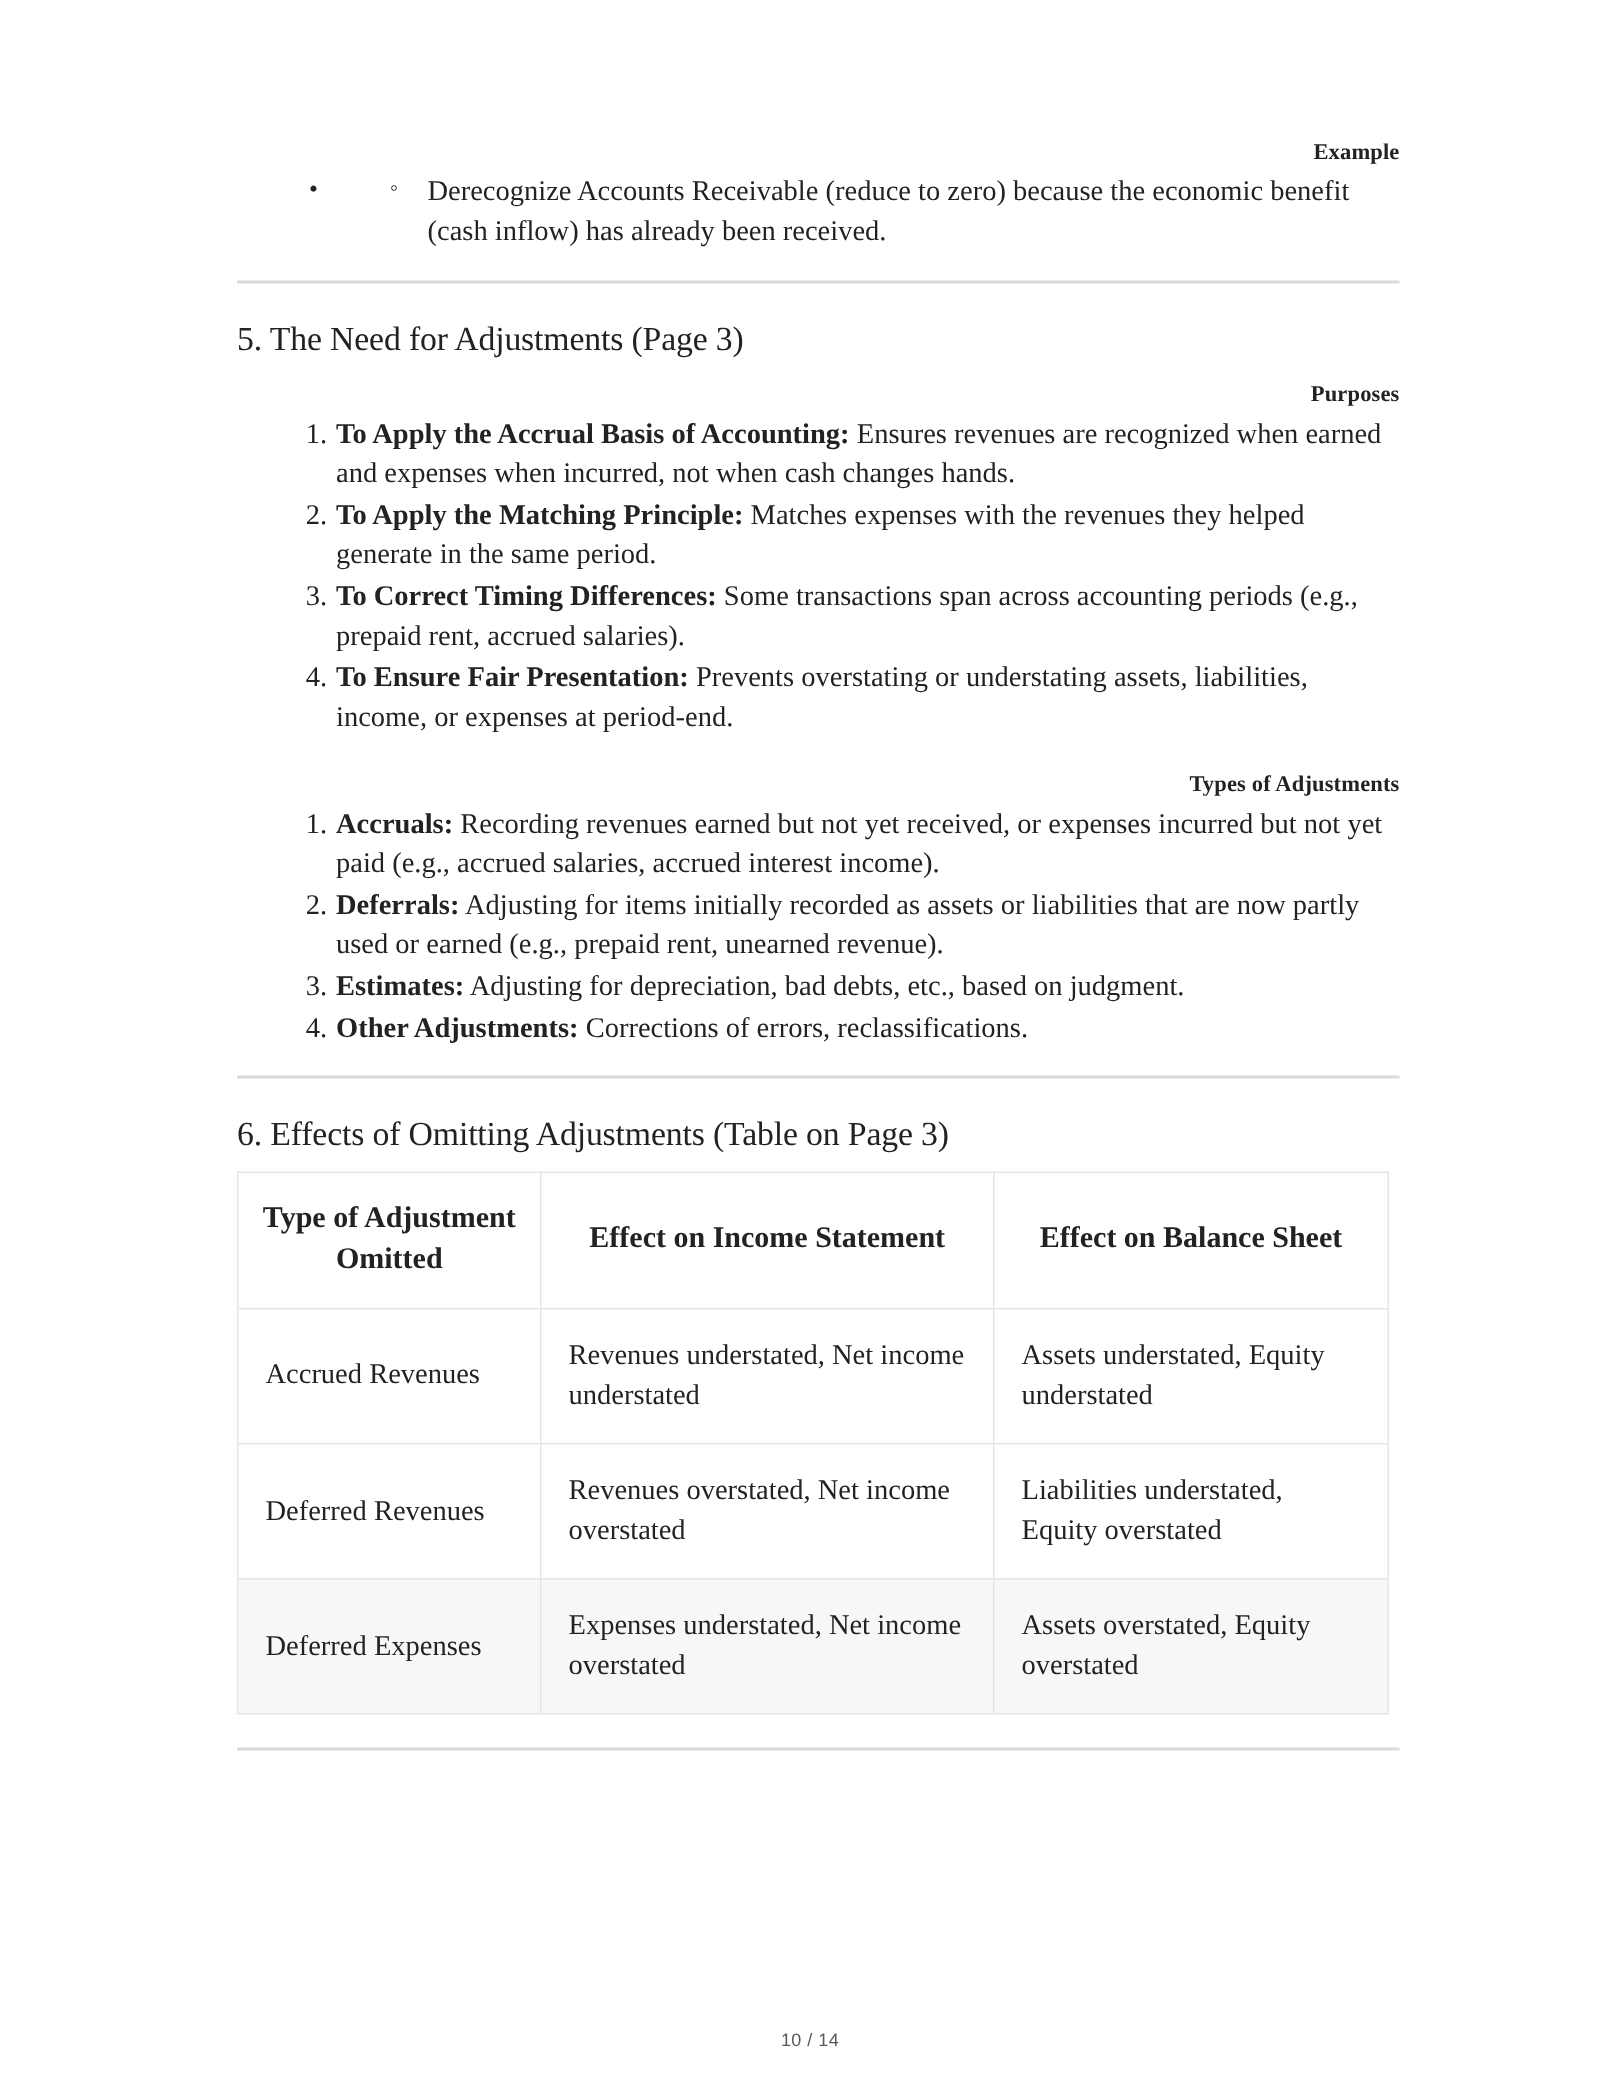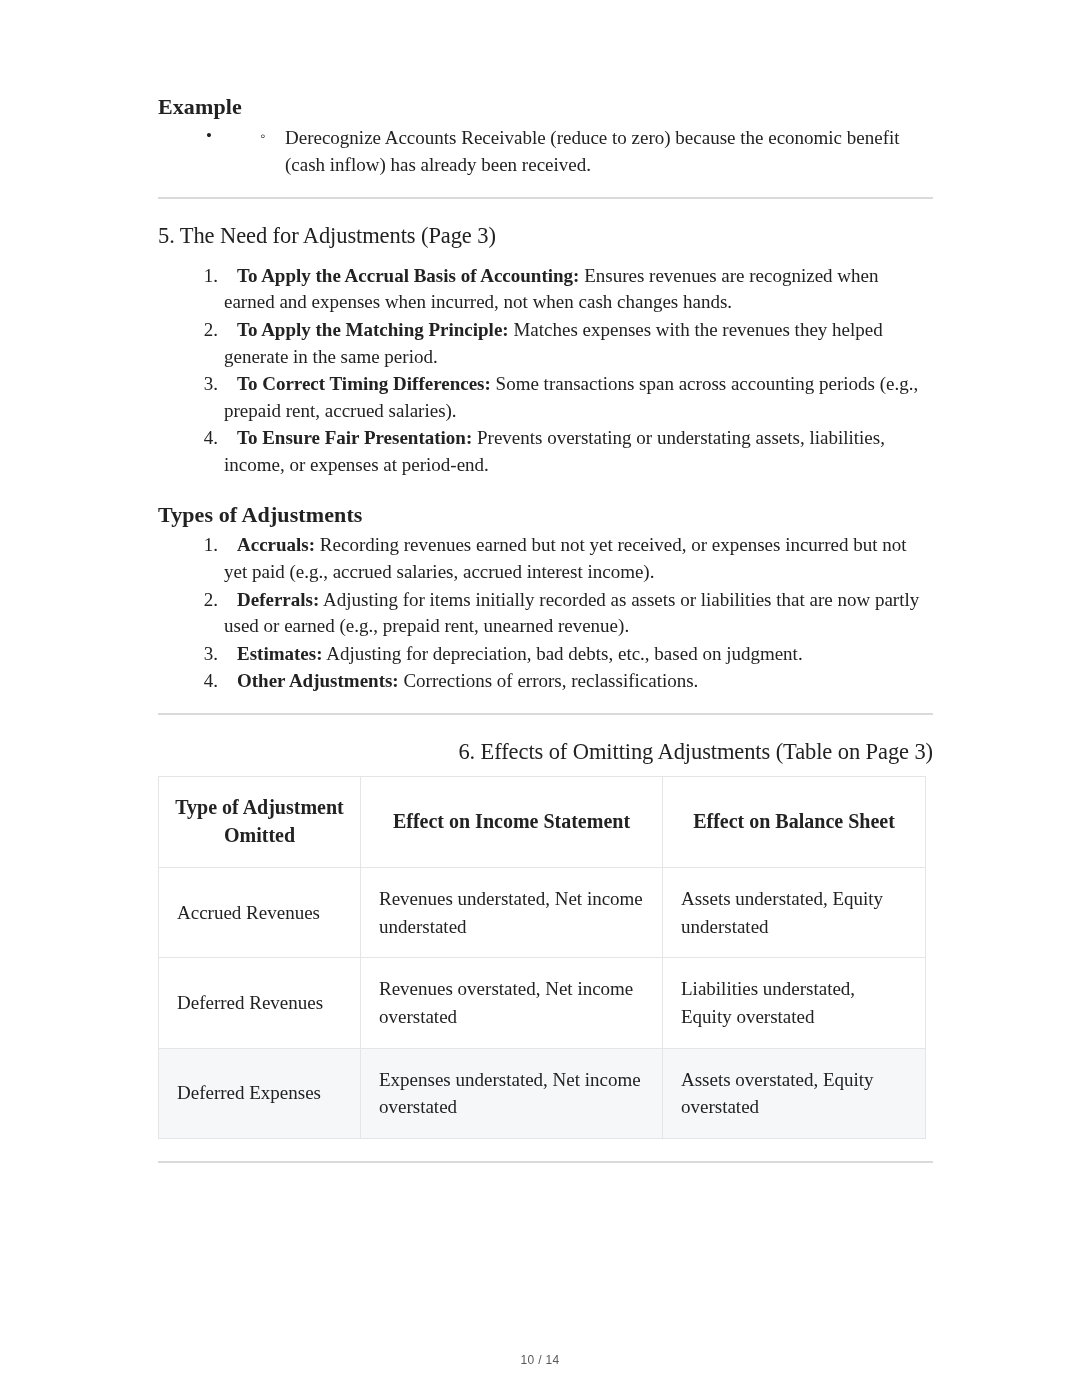--- a/index.html
+++ b/index.html
@@ -23,24 +23,25 @@
     padding: 92px 148px 0 158px;
     position: relative;
   }
   .content {
     width: 775px;
   }
 
   
   .sub-head {
     font-weight: bold;
-    font-size: 22px;
+    font-size: 15px;
     line-height: 1.35;
     margin: 0 0 3px 0;
     letter-spacing: .1px;
+    text-align: right;
   }
   .section-head {
     font-weight: normal;
     font-size: 22.5px;
     line-height: 1.3;
     margin: 22px 0 13px 0;
     letter-spacing: -.1px;
   }
   .divider {
     border: 0;
@@ -106,21 +107,21 @@
   }
   ol.num > li::before {
     content: counter(li) ".";
     position: absolute;
     left: 0;
     top: 0;
     width: 22px;
     text-align: right;
     font-size: 19px;
   }
-  ol.num b { font-weight: bold; margin-left: 13px; }
+  ol.num b { font-weight: bold; }
 
   
   table.eff {
     border-collapse: collapse;
     width: 767px;
     margin: 0;
     table-layout: fixed;
     background: #ffffff;
   }
   table.eff col.c1 { width: 202px; }
@@ -178,38 +179,39 @@
             </li>
           </ul>
         </li>
       </ul>
     </div>
 
     <hr class="divider">
 
     <h2 class="section-head">5. The Need for Adjustments (Page 3)</h2>
 
+    <div class="sub-head">Purposes</div>
     <ol class="num">
       <li><b>To Apply the Accrual Basis of Accounting:</b><span> Ensures revenues are recognized when earned and expenses when incurred, not when cash changes hands.</span></li>
       <li><b>To Apply the Matching Principle:</b><span> Matches expenses with the revenues they helped generate in the same period.</span></li>
       <li><b>To Correct Timing Differences:</b><span> Some transactions span across accounting periods (e.g., prepaid rent, accrued salaries).</span></li>
       <li><b>To Ensure Fair Presentation:</b><span> Prevents overstating or understating assets, liabilities, income, or expenses at period-end.</span></li>
     </ol>
 
     <div class="sub-head" style="margin-top:21px;">Types of Adjustments</div>
     <ol class="num">
       <li><b>Accruals:</b><span> Recording revenues earned but not yet received, or expenses incurred but not yet paid (e.g., accrued salaries, accrued interest income).</span></li>
       <li><b>Deferrals:</b><span> Adjusting for items initially recorded as assets or liabilities that are now partly used or earned (e.g., prepaid rent, unearned revenue).</span></li>
       <li><b>Estimates:</b><span> Adjusting for depreciation, bad debts, etc., based on judgment.</span></li>
       <li><b>Other Adjustments:</b><span> Corrections of errors, reclassifications.</span></li>
     </ol>
 
     <hr class="divider">
 
-    <h2 class="section-head" style="margin-bottom:10px;text-align:right;">6. Effects of Omitting Adjustments (Table on Page 3)</h2>
+    <h2 class="section-head" style="margin-bottom:10px;">6. Effects of Omitting Adjustments (Table on Page 3)</h2>
 
     <table class="eff">
       <colgroup>
           <col class="c1">
           <col class="c2">
           <col class="c3">
         </colgroup>
       <thead>
         <tr>
           <th>Type of Adjustment Omitted</th>

